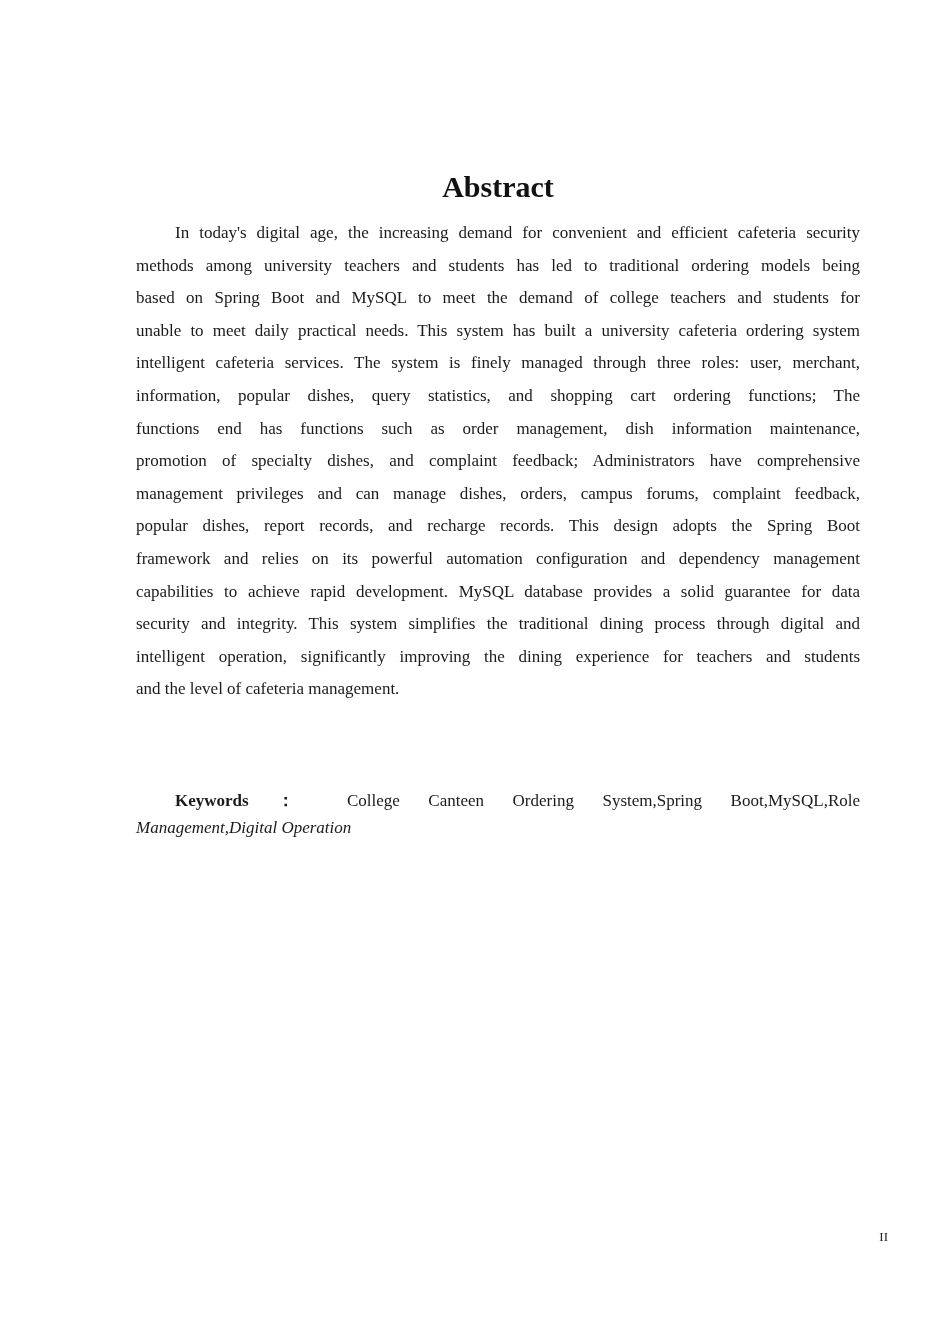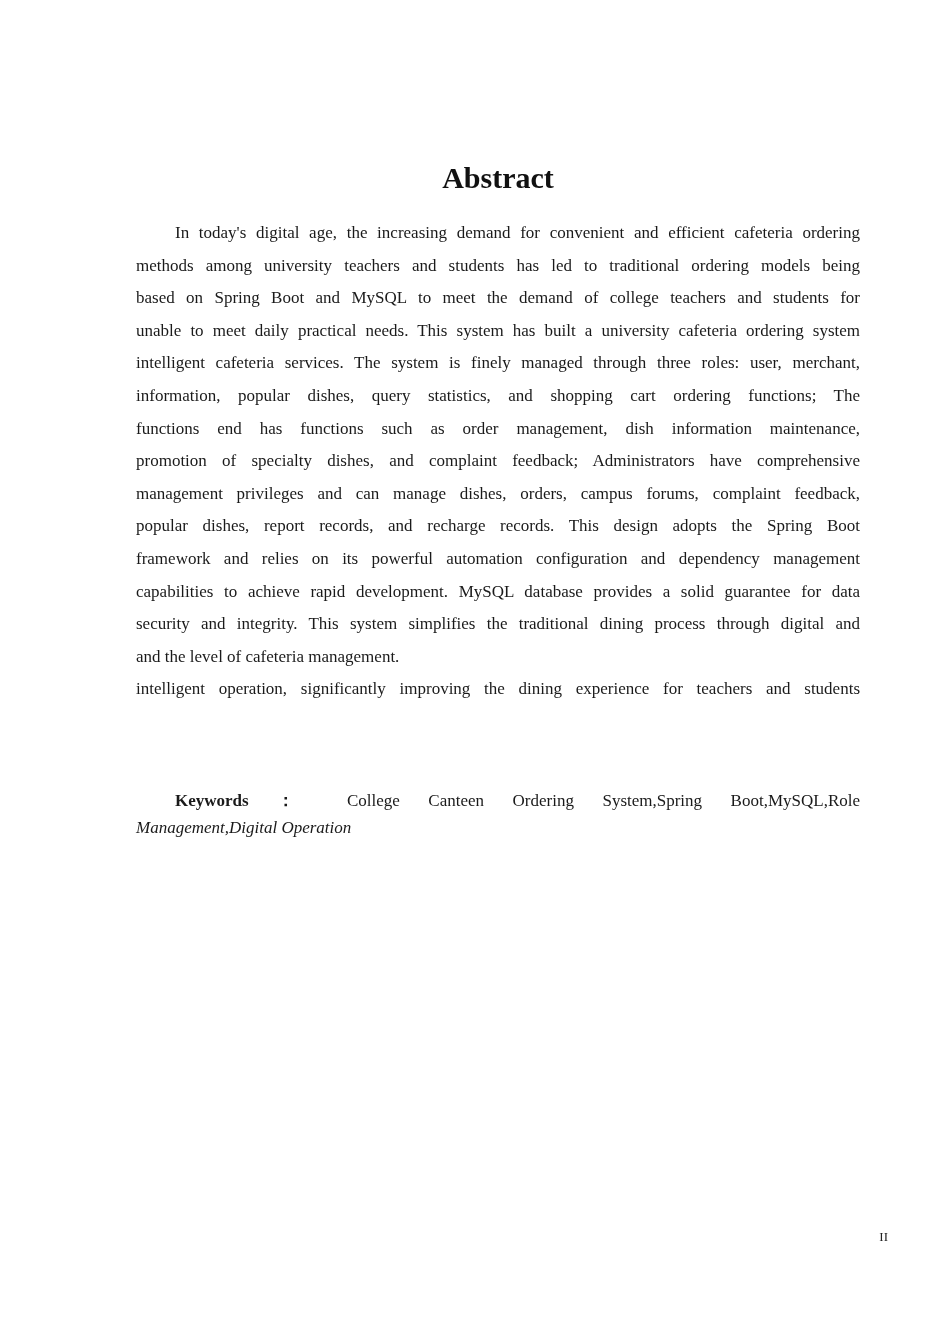--- a/index.html
+++ b/index.html
@@ -11,21 +11,21 @@
     position: relative;
     width: 950px;
     height: 1344px;
     background: #ffffff;
     font-family: "Liberation Serif", "DejaVu Serif", serif;
     color: #1a1a1a;
     overflow: hidden;
   }
   .doc-title {
     position: absolute;
-    top: 137px;
+    top: 146px;
     left: 136px;
     width: 724px;
     text-align: center;
     font-weight: bold;
     font-size: 30px;
     line-height: 42px;
     color: #111111;
   }
   .abstract {
     position: absolute;
@@ -76,35 +76,35 @@
   }
 </style>
 </head>
 <body>
 
 <div class="page">
 
   <h1 class="doc-title">Abstract</h1>
 
   <div class="abstract">
-    <div class="jline first">In today's digital age, the increasing demand for convenient and efficient cafeteria ordering</div>
+    <div class="jline first">In today's digital age, the increasing demand for convenient and efficient cafeteria security</div>
     <div class="jline">methods among university teachers and students has led to traditional ordering models being</div>
     <div class="jline">based on Spring Boot and MySQL to meet the demand of college teachers and students for</div>
     <div class="jline">unable to meet daily practical needs. This system has built a university cafeteria ordering system</div>
     <div class="jline">intelligent cafeteria services. The system is finely managed through three roles: user, merchant,</div>
     <div class="jline">information, popular dishes, query statistics, and shopping cart ordering functions; The</div>
     <div class="jline">functions end has functions such as order management, dish information maintenance,</div>
     <div class="jline">promotion of specialty dishes, and complaint feedback; Administrators have comprehensive</div>
     <div class="jline">management privileges and can manage dishes, orders, campus forums, complaint feedback,</div>
     <div class="jline">popular dishes, report records, and recharge records. This design adopts the Spring Boot</div>
     <div class="jline">framework and relies on its powerful automation configuration and dependency management</div>
     <div class="jline">capabilities to achieve rapid development. MySQL database provides a solid guarantee for data</div>
     <div class="jline">security and integrity. This system simplifies the traditional dining process through digital and</div>
+    <div class="jline">intelligent operation, significantly improving the dining experience for teachers and students</div>
     <div class="jline last">and the level of cafeteria management.</div>
-    <div class="jline">intelligent operation, significantly improving the dining experience for teachers and students</div>
   </div>
 
   <div class="keywords">
     <div class="kw-line1"><span class="kw-bold">Keywords</span> <span class="kw-bold">：</span> <span>College Canteen Ordering System,Spring Boot,MySQL,Role</span></div>
     <div class="kw-line2"><span>Management,Digital Operation</span></div>
   </div>
 
   <div class="page-number">II</div>
 
 </div>

